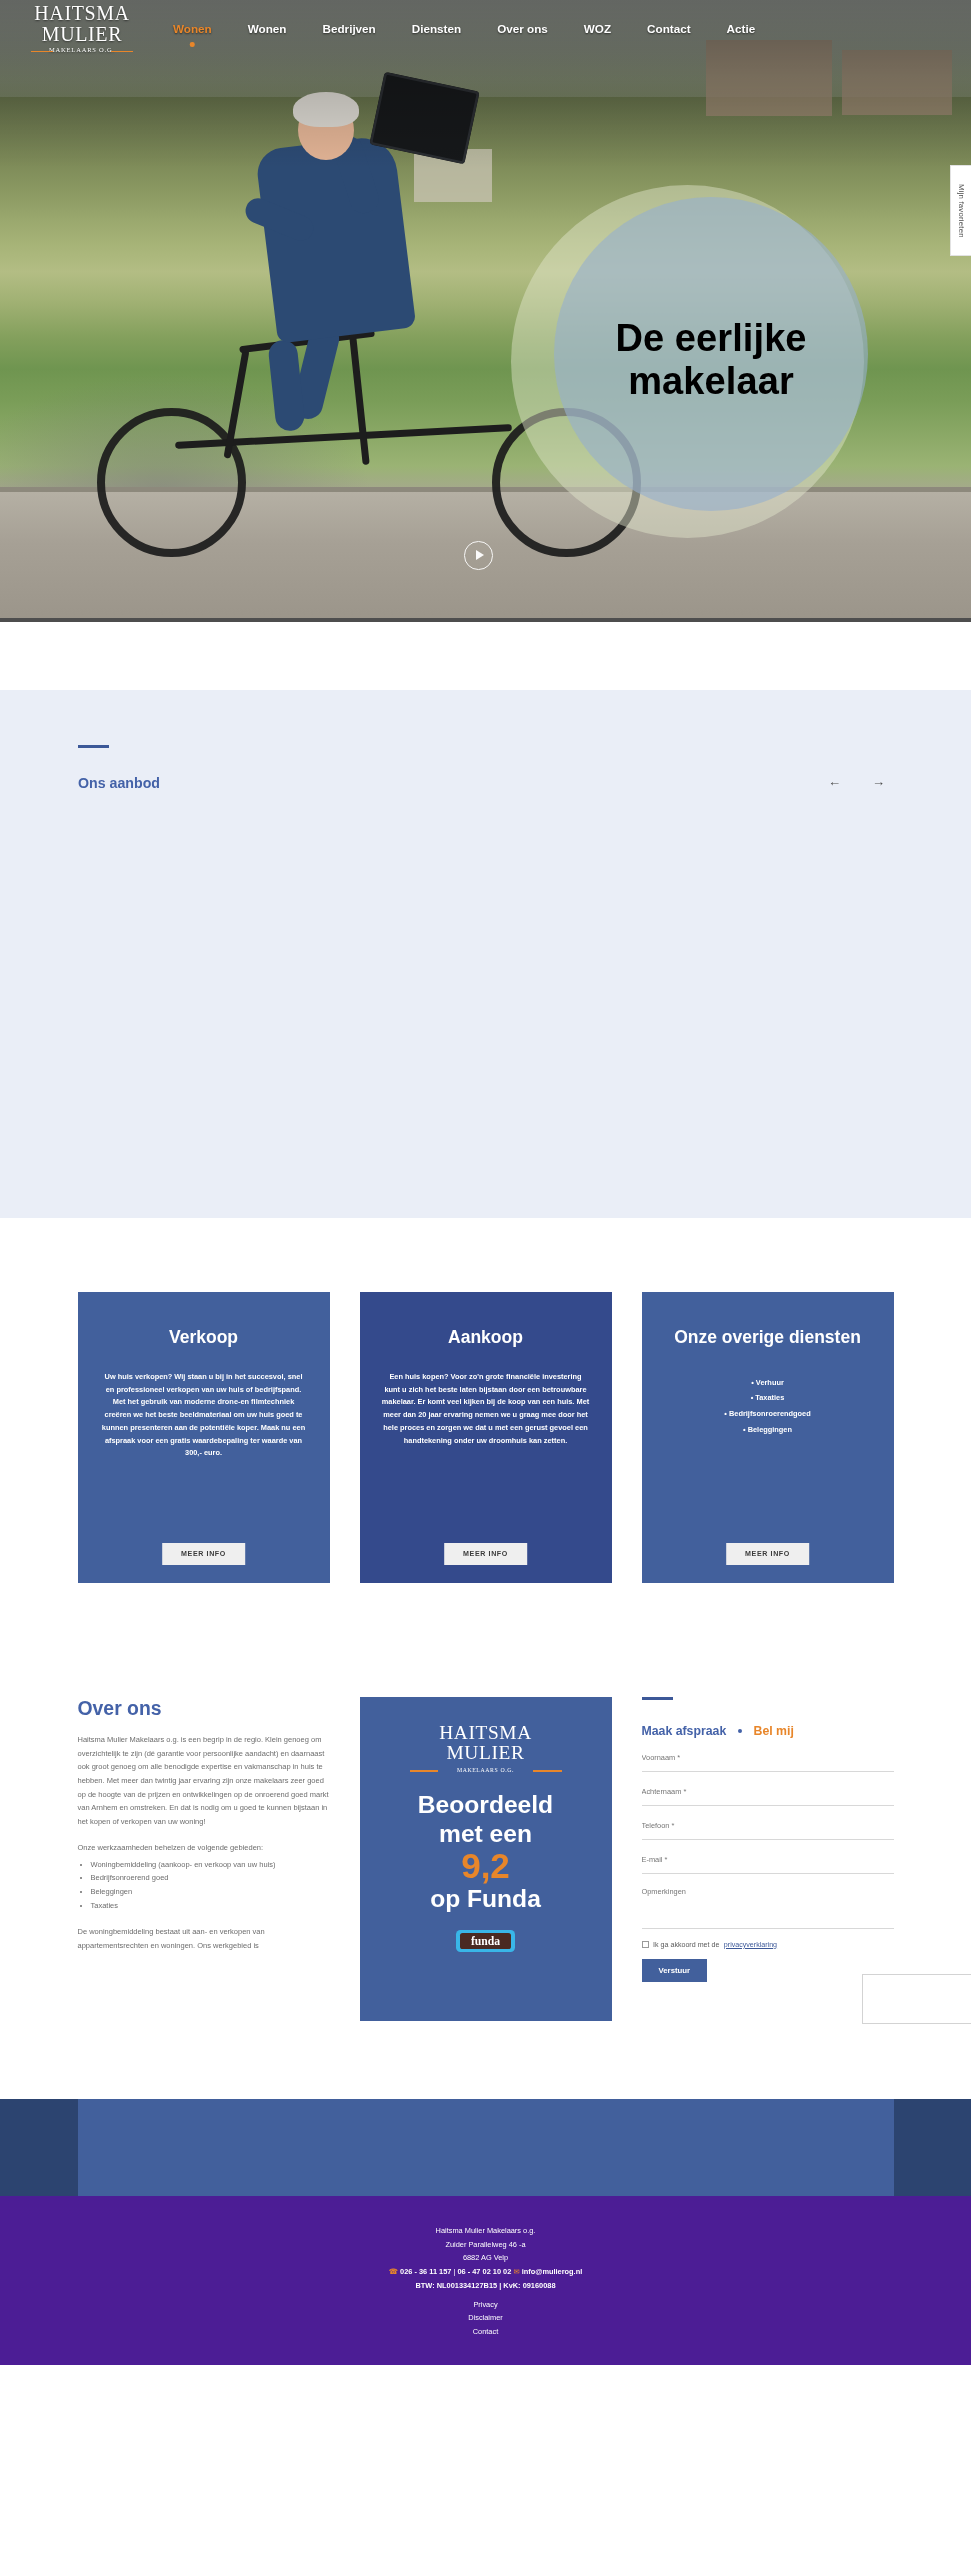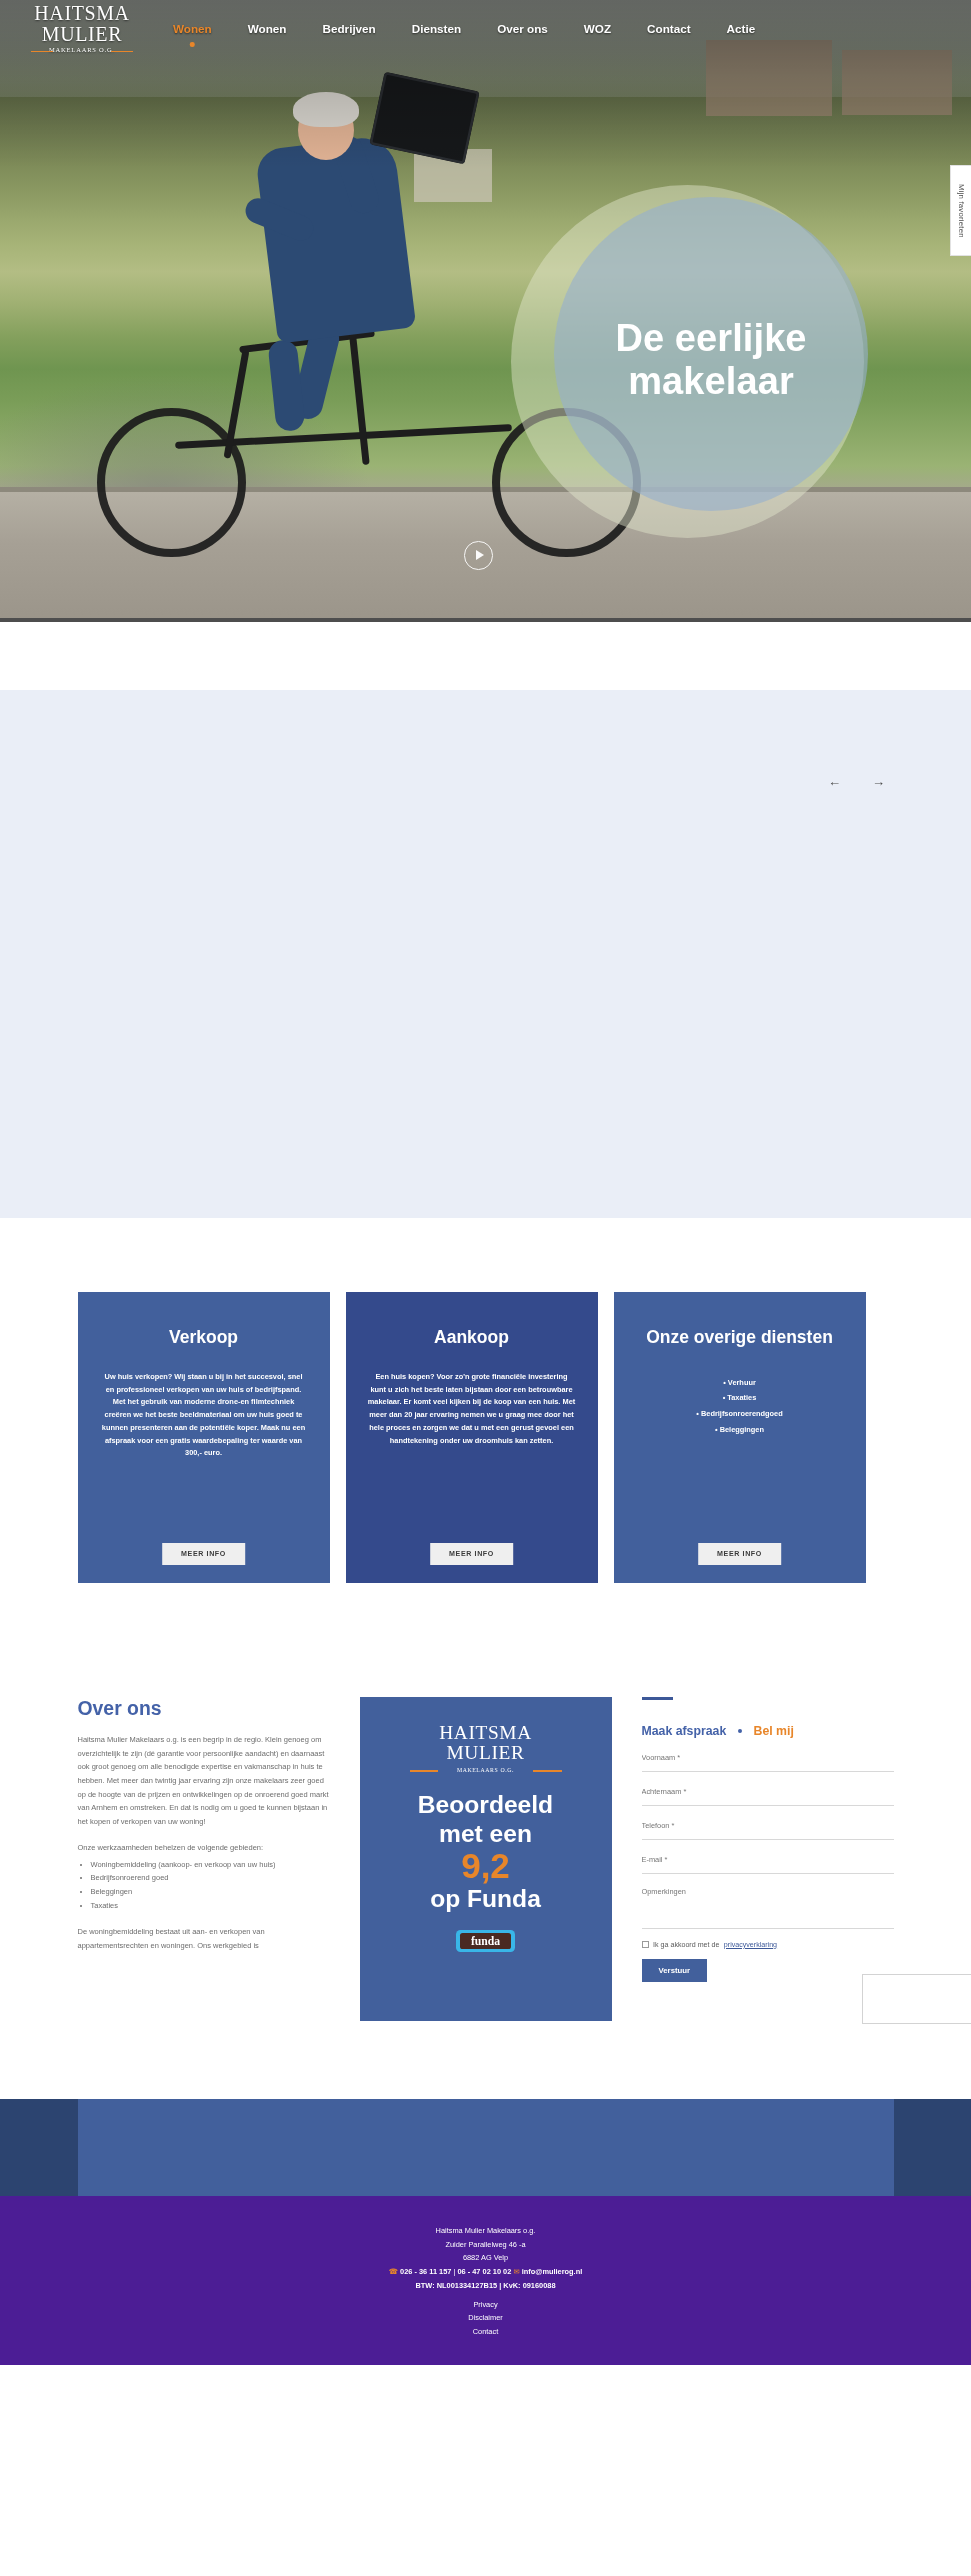--- a/index.html
+++ b/index.html
@@ -95,21 +95,21 @@
     border-radius:50%;
     background: rgba(226,231,205,.46);
   }
   .hero-circle-front {
     position:absolute; left:554px; top:197px; width:314px; height:314px;
     border-radius:50%;
     background: rgba(150,176,205,.62);
     display:flex; align-items:center; justify-content:center;
   }
   .hero-claim {
-    color:#ffffff; font-size:38px; font-weight:700; line-height:1.12;
+    color:#000000; font-size:38px; font-weight:700; line-height:1.12;
     text-align:center; letter-spacing:0.1px;margin-top:12px;
   }
 
   
   .topnav {
     position:absolute; left:0; top:0; width:971px; height:57px;
     display:flex; align-items:center; z-index:30;
   }
   .brand {
     margin-left:27px; width:110px; text-align:center; color:#fff;
@@ -189,21 +189,21 @@
   .arrow {
     width:17px; height:17px; color:#4a4a4a; font-size:13px; cursor:pointer;
     display:flex; align-items:center; justify-content:center;
   }
 
   
   .cards-wrap {
     background:#fff; padding:74px 0 0 0; height:447px;
   }
   .cards {
-    display:flex; gap:16px; width:816px; margin:0 auto;
+    display:flex; gap:30px; width:816px; margin:0 auto;
   }
   .card {
     background:#42609c; color:#fff; width:252px; height:291px;
     position:relative; padding:35px 22px 0 22px; text-align:center;
   }
   .card.dark { background:#344a8c; }
   .card h3 { font-size:17.5px; font-weight:700; line-height:1.25; }
   .card p {
     margin-top:22px; font-size:7.4px; line-height:1.72; font-weight:600;
   }
@@ -364,20 +364,24 @@
   <div class="cookiebar">
     
     
     
   </div>
 </div>
 
 <div class="white-gap"></div>
 
 <section class="aanbod">
+  <div class="aanbod-inner">
+    <div class="rule"></div>
+    <div class="section-title">Ons aanbod</div>
+  </div>
   <div class="carousel-arrows">
     <div class="arrow">←</div>
     <div class="arrow">→</div>
   </div>
 </section>
 
 <section class="cards-wrap">
   <div class="cards">
 
     <div class="card c1">

